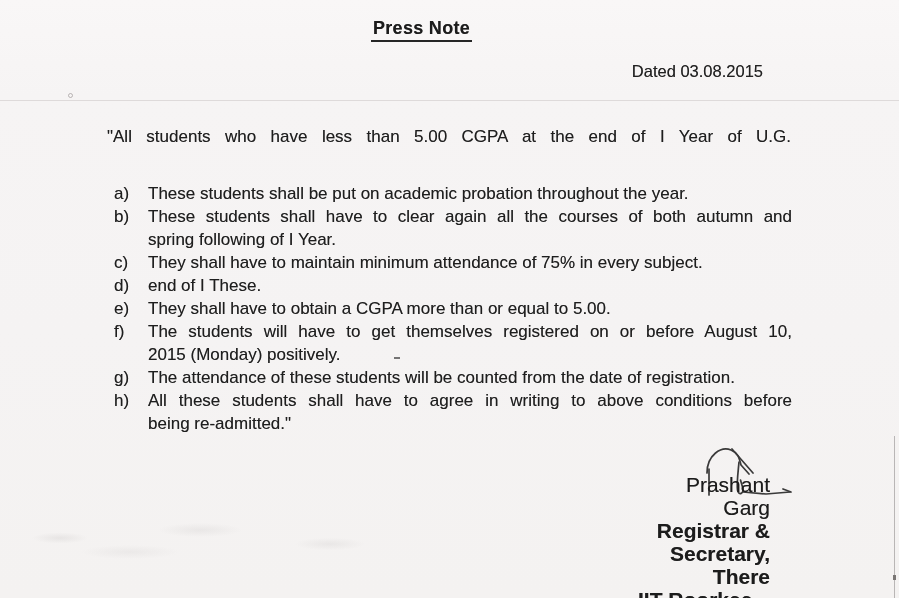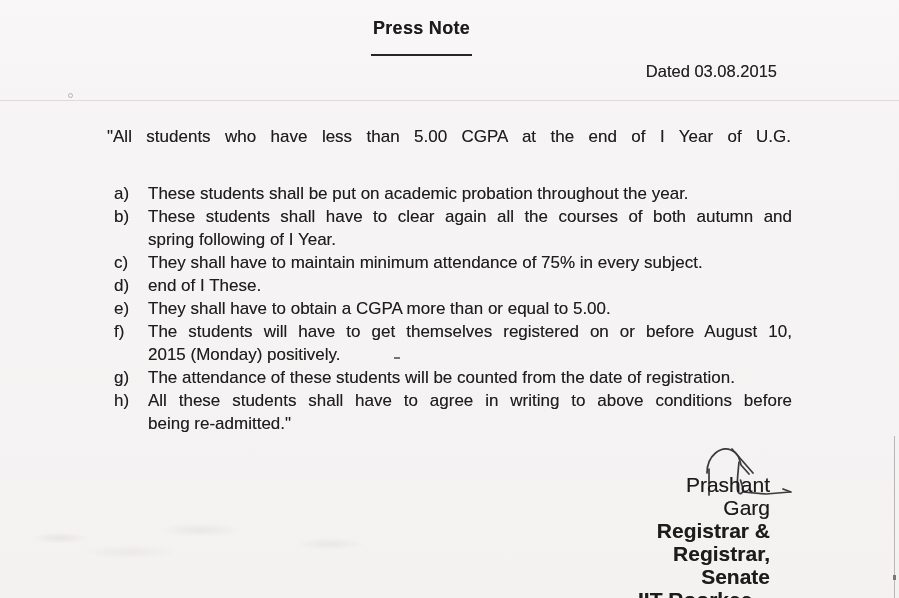--- a/index.html
+++ b/index.html
@@ -20,28 +20,28 @@
 
   
   .title {
     position: absolute;
     left: 371px; top: 18px;
     font-size: 18px;
     font-weight: bold;
     letter-spacing: 0.3px;
     color: #1c1c1c;
     border-bottom: 2px solid #262626;
-    padding: 0 2px 15px 2px;
+    padding: 0 2px 1px 2px;
     text-shadow: 0 0 0.5px rgba(30,30,30,0.55);
   }
 
   
   .date {
     position: absolute;
-    top: 62px; right: 122px;
+    top: 62px; right: 136px;
     font-size: 16.5px;
     color: #222;
     text-shadow: 0 0 0.5px rgba(30,30,30,0.5);
   }
 
   
   .intro {
     position: absolute;
     left: 107px; top: 124px;
     width: 684px;
@@ -225,21 +225,21 @@
       <path d="M 11 27 L 11 53"></path>
       <path d="M 41 20 C 40 31, 38.5 42, 39.5 48 C 40.5 54, 46.5 52, 44.5 45 L 42.5 38"></path>
       <path d="M 45 50 L 68 52 L 92 50"></path>
       <path d="M 85 47 L 93 50"></path>
     </g>
   </svg>
 
   <div class="sig-block">
     <div class="sig-name">Prashant Garg</div>
     <div class="sig-line-r">Registrar &amp;</div>
-    <div class="sig-line-r">Registrar, Senate</div>
+    <div class="sig-line-r">Secretary, There</div>
     <div class="sig-line-l">IIT Roorkee</div>
   </div>
 
   <div class="scan-band"></div>
   <div class="speck-ring"></div>
   <div class="speck-dash"></div>
   <div class="edge-line-right"></div>
   <div class="edge-speck"></div>
   <div class="bottom-noise"></div>
 

